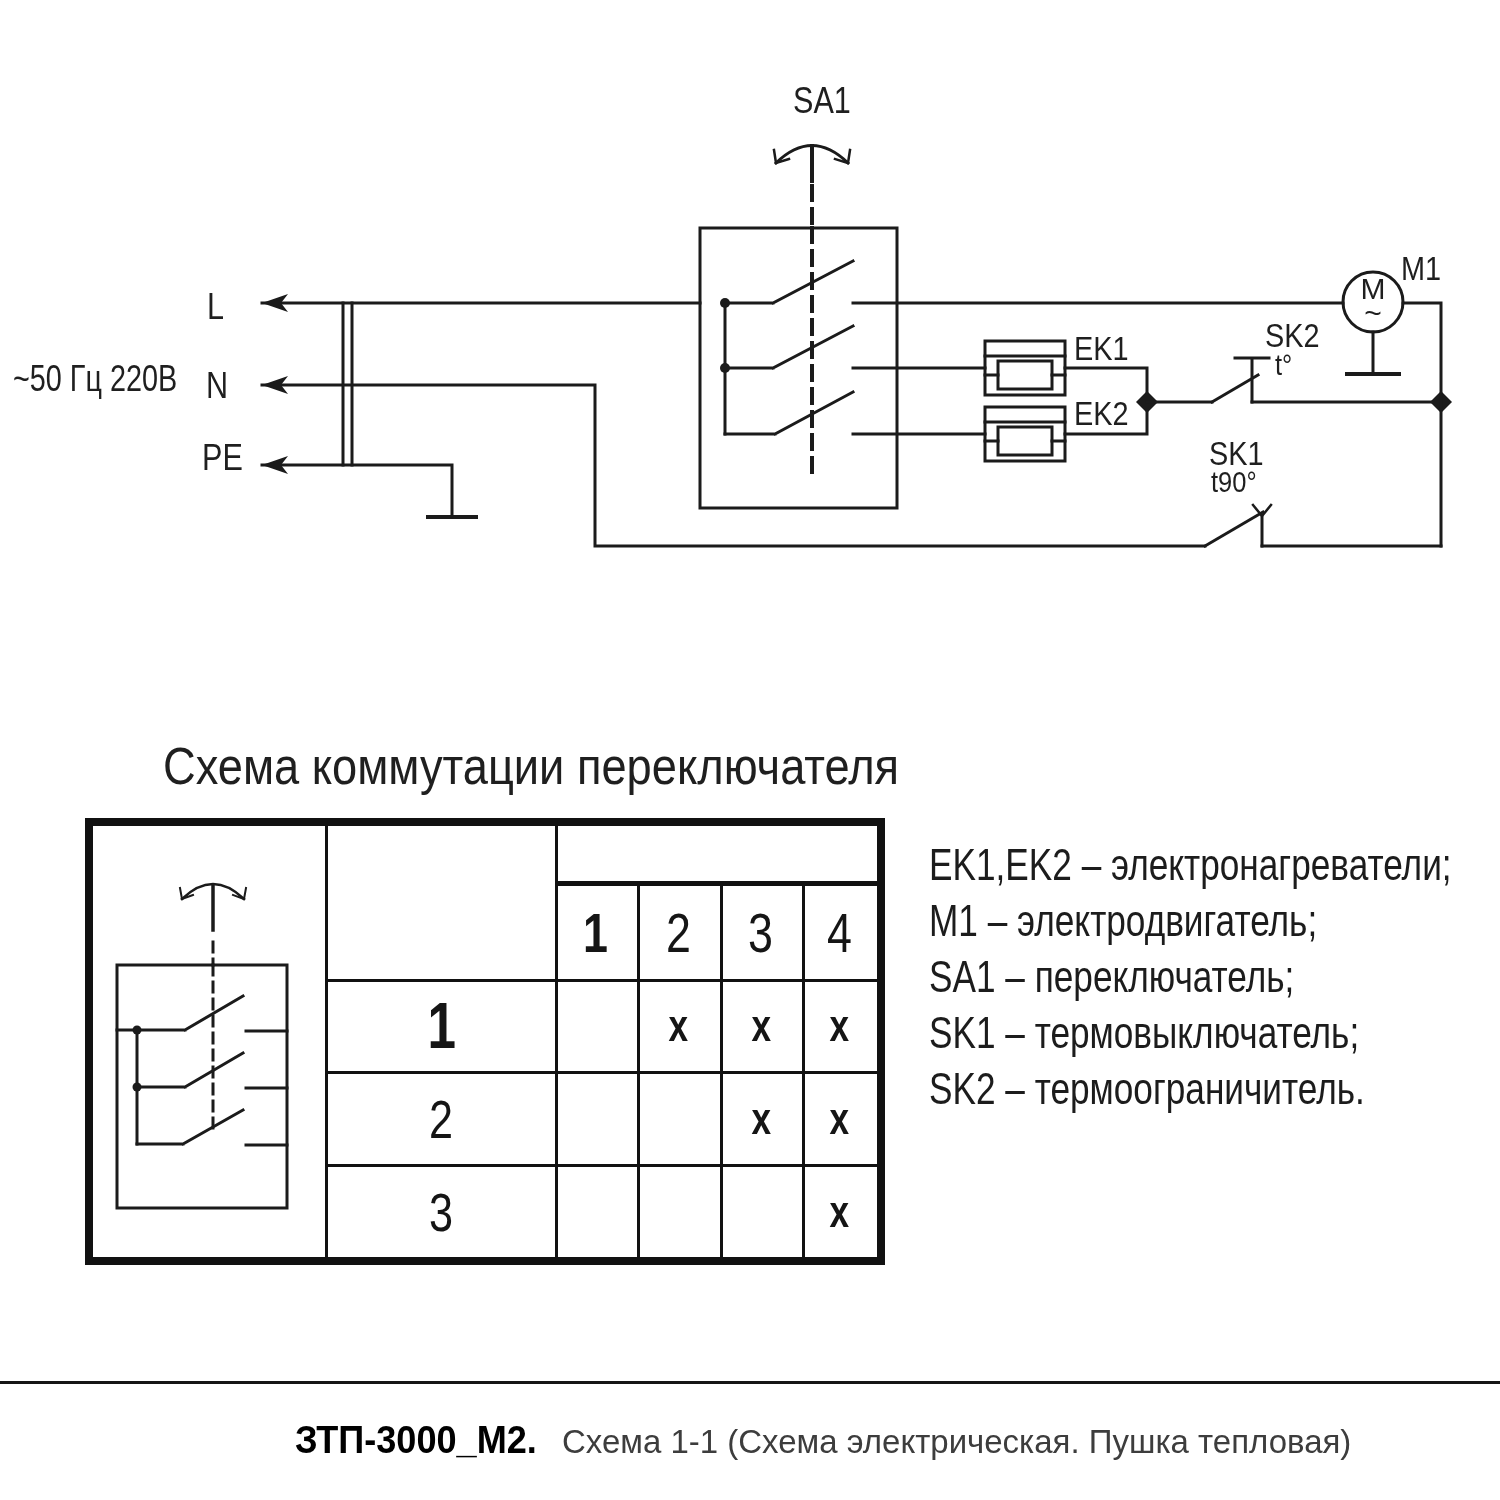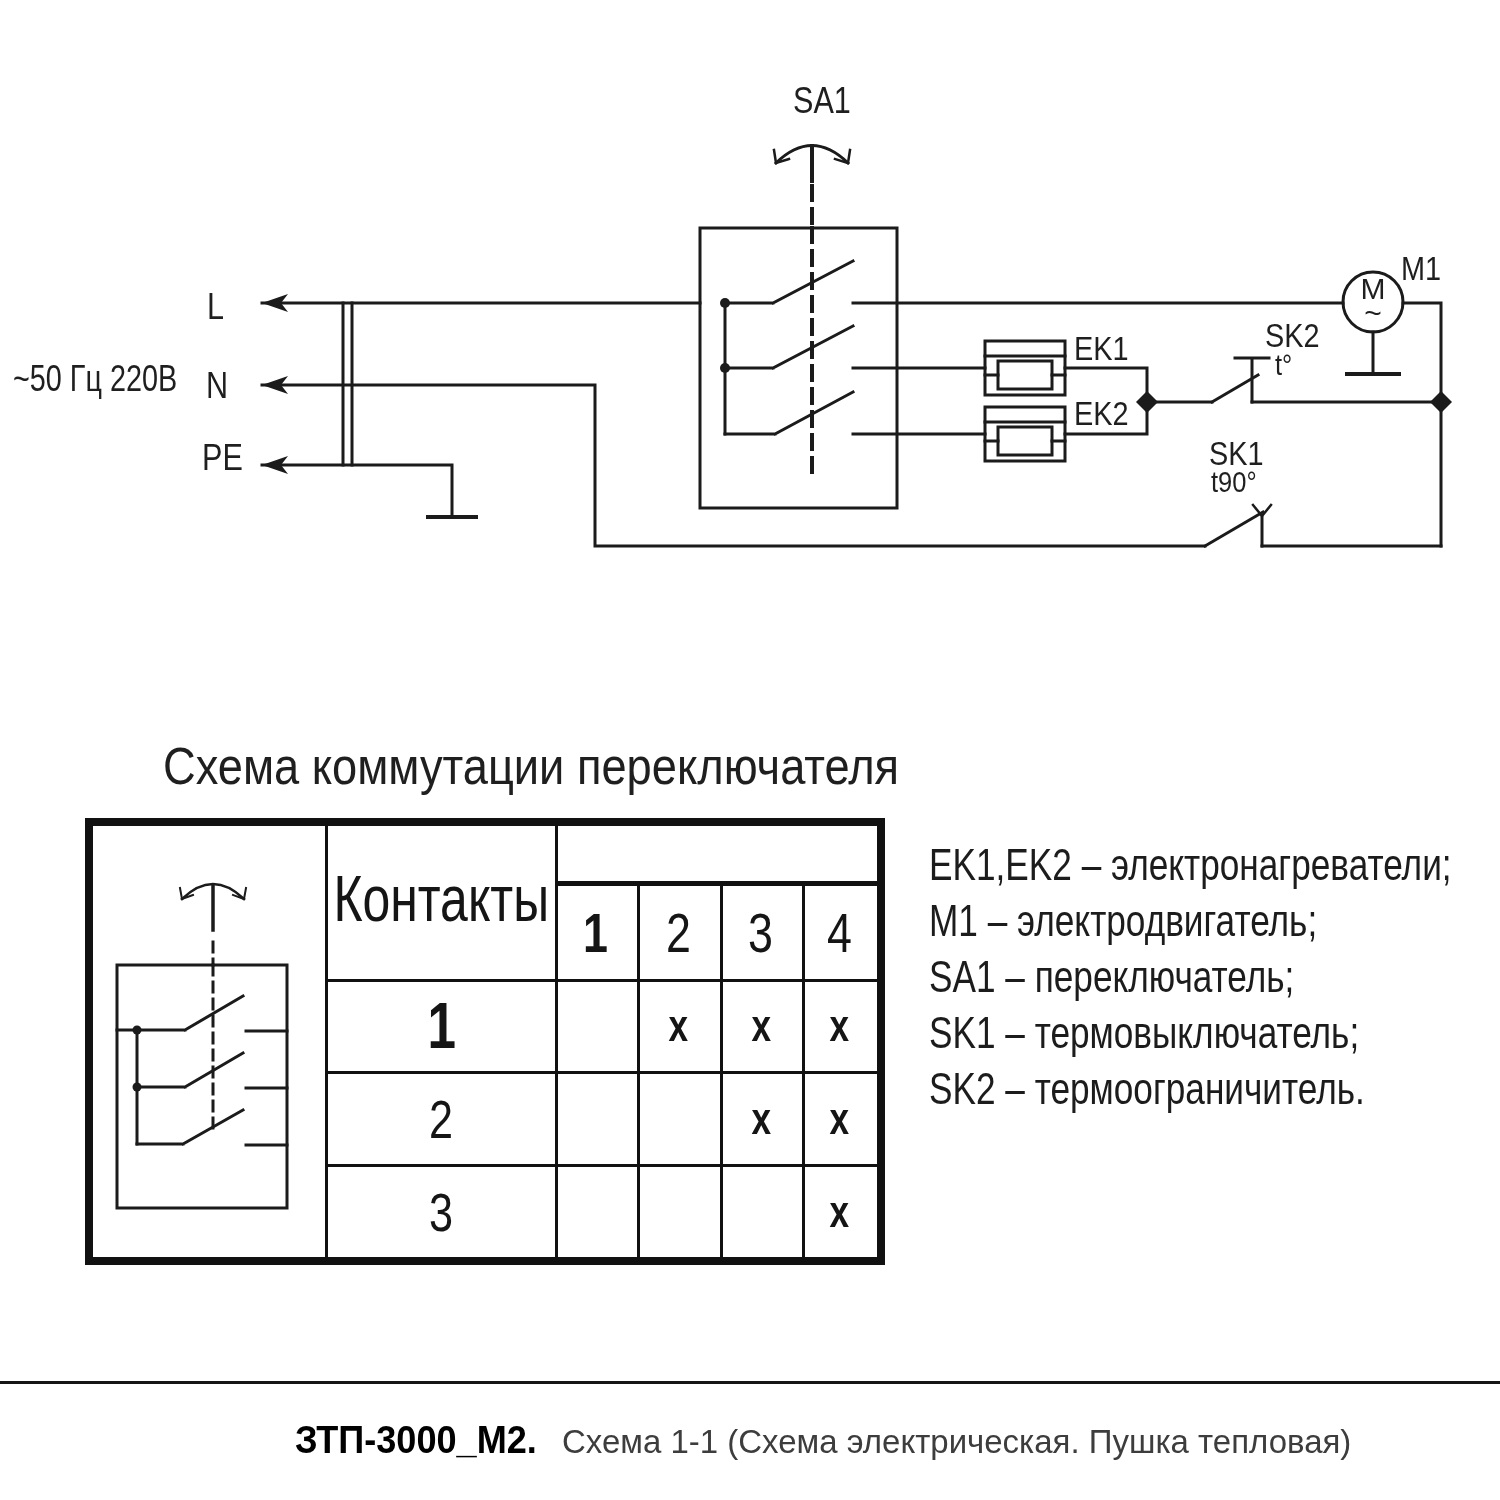--- a/index.html
+++ b/index.html
@@ -138,23 +138,20 @@
   <div class="tline" style="left:325px;top:826px;width:3px;height:431px"></div>
   <div class="tline" style="left:555px;top:826px;width:3px;height:431px"></div>
   <div class="tline" style="left:637px;top:884px;width:3px;height:373px"></div>
   <div class="tline" style="left:720px;top:884px;width:3px;height:373px"></div>
   <div class="tline" style="left:802px;top:884px;width:3px;height:373px"></div>
   <div class="tline" style="left:558px;top:881px;width:319px;height:5px"></div>
   <div class="tline" style="left:325px;top:979px;width:552px;height:3px"></div>
   <div class="tline" style="left:325px;top:1071px;width:552px;height:3px"></div>
   <div class="tline" style="left:325px;top:1164px;width:552px;height:3px"></div>
 
-  <div class="cell" style="left:328px;top:818px;width:227px;height:161px;font-size:64px;">
-    <span style="transform:scaleX(0.78)">Контакты</span>
-  </div>
 
   <div class="cell" style="left:555px;top:886px;width:82px;height:93px;font-size:56px;font-weight:600">
       <span>1</span>
     </div>
   <div class="cell" style="left:637px;top:886px;width:83px;height:93px;font-size:56px">
       <span>2</span>
     </div>
   <div class="cell" style="left:720px;top:886px;width:82px;height:93px;font-size:56px">
       <span>3</span>
     </div>

